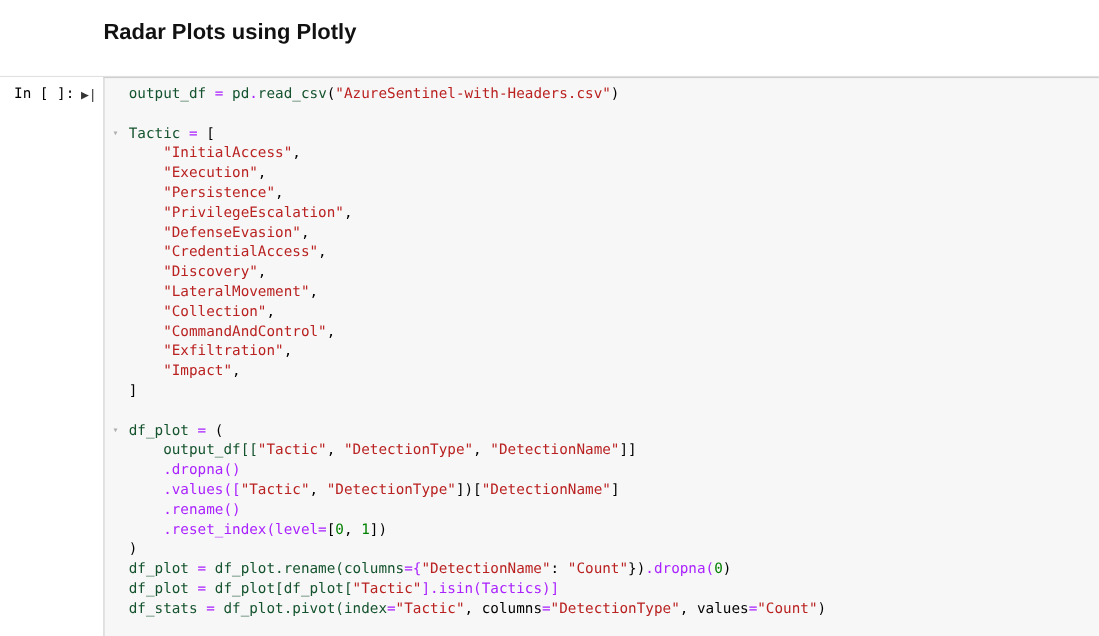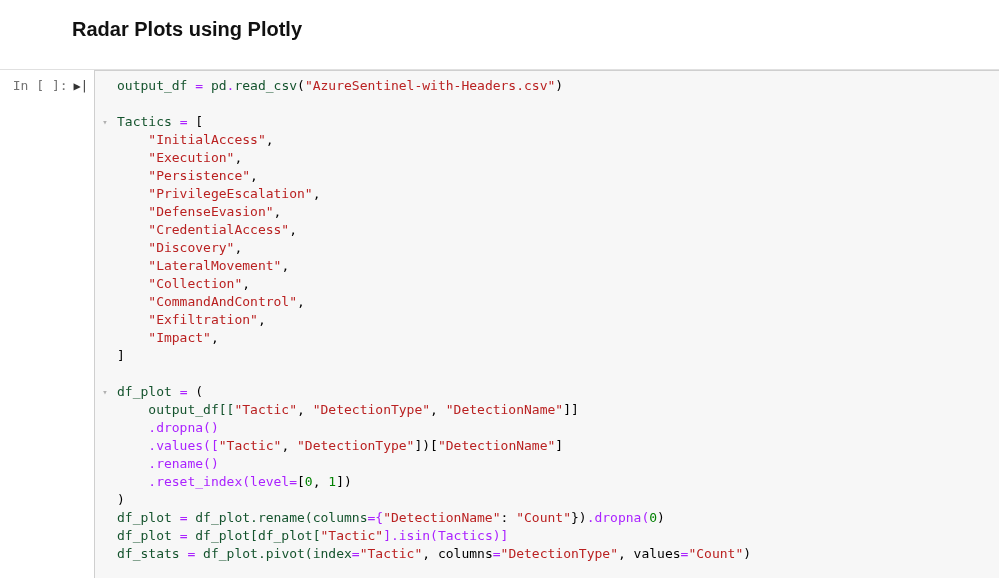--- a/index.html
+++ b/index.html
@@ -9,20 +9,21 @@
     font-family: "Helvetica Neue", Helvetica, Arial, sans-serif;
     color: #000;
     font-size: 14px;
     width: 999px;
   }
   .doc {
     width: 999px;
   }
   .text-content {
     padding: 0 16px 0 72px;
+    margin-left: 22px;
   }
   h2.title {
     font-size: 20px;
     font-weight: 700;
     margin: 18px 0 28px 0;
     color: #111;
   }
   h3.sub {
     font-size: 14px;
     font-weight: 700;
@@ -40,21 +41,21 @@
     flex: 0 0 88px;
     display: flex;
     justify-content: flex-end;
     align-items: flex-start;
     padding: 8px 6px 0 0;
     gap: 6px;
   }
   .prompt-text {
     font-family: "DejaVu Sans Mono", Menlo, Consolas, monospace;
     font-size: 13px;
-    color: #737373;
+    color: #000000;
     white-space: nowrap;
   }
   .run-icon {
     font-family: "DejaVu Sans Mono", Menlo, Consolas, monospace;
     font-size: 12px;
     color: #333;
     cursor: pointer;
     position: relative;
     top: 1px;
   }
@@ -135,21 +136,21 @@
           <span></span>
           <span></span>
           <span></span>
         <span></span>
         <span></span>
         <span>▾</span>
       </div>
 
 <pre class="code"><span class="tok-name">output_df</span> <span class="tok-op">=</span> <span class="tok-name">pd</span><span class="tok-op">.</span><span class="tok-name">read_csv</span><span class="tok-punct">(</span><span class="tok-str">"AzureSentinel-with-Headers.csv"</span><span class="tok-punct">)</span>
 
-<span class="tok-name">Tactics</span> <span class="tok-op">=</span> <span class="tok-punct">[</span>
+<span class="tok-name">Tactic</span> <span class="tok-op">=</span> <span class="tok-punct">[</span>
     <span class="tok-str">"InitialAccess"</span><span class="tok-punct">,</span>
     <span class="tok-str">"Execution"</span><span class="tok-punct">,</span>
     <span class="tok-str">"Persistence"</span><span class="tok-punct">,</span>
     <span class="tok-str">"PrivilegeEscalation"</span><span class="tok-punct">,</span>
     <span class="tok-str">"DefenseEvasion"</span><span class="tok-punct">,</span>
     <span class="tok-str">"CredentialAccess"</span><span class="tok-punct">,</span>
     <span class="tok-str">"Discovery"</span><span class="tok-punct">,</span>
     <span class="tok-str">"LateralMovement"</span><span class="tok-punct">,</span>
     <span class="tok-str">"Collection"</span><span class="tok-punct">,</span>
     <span class="tok-str">"CommandAndControl"</span><span class="tok-punct">,</span>

